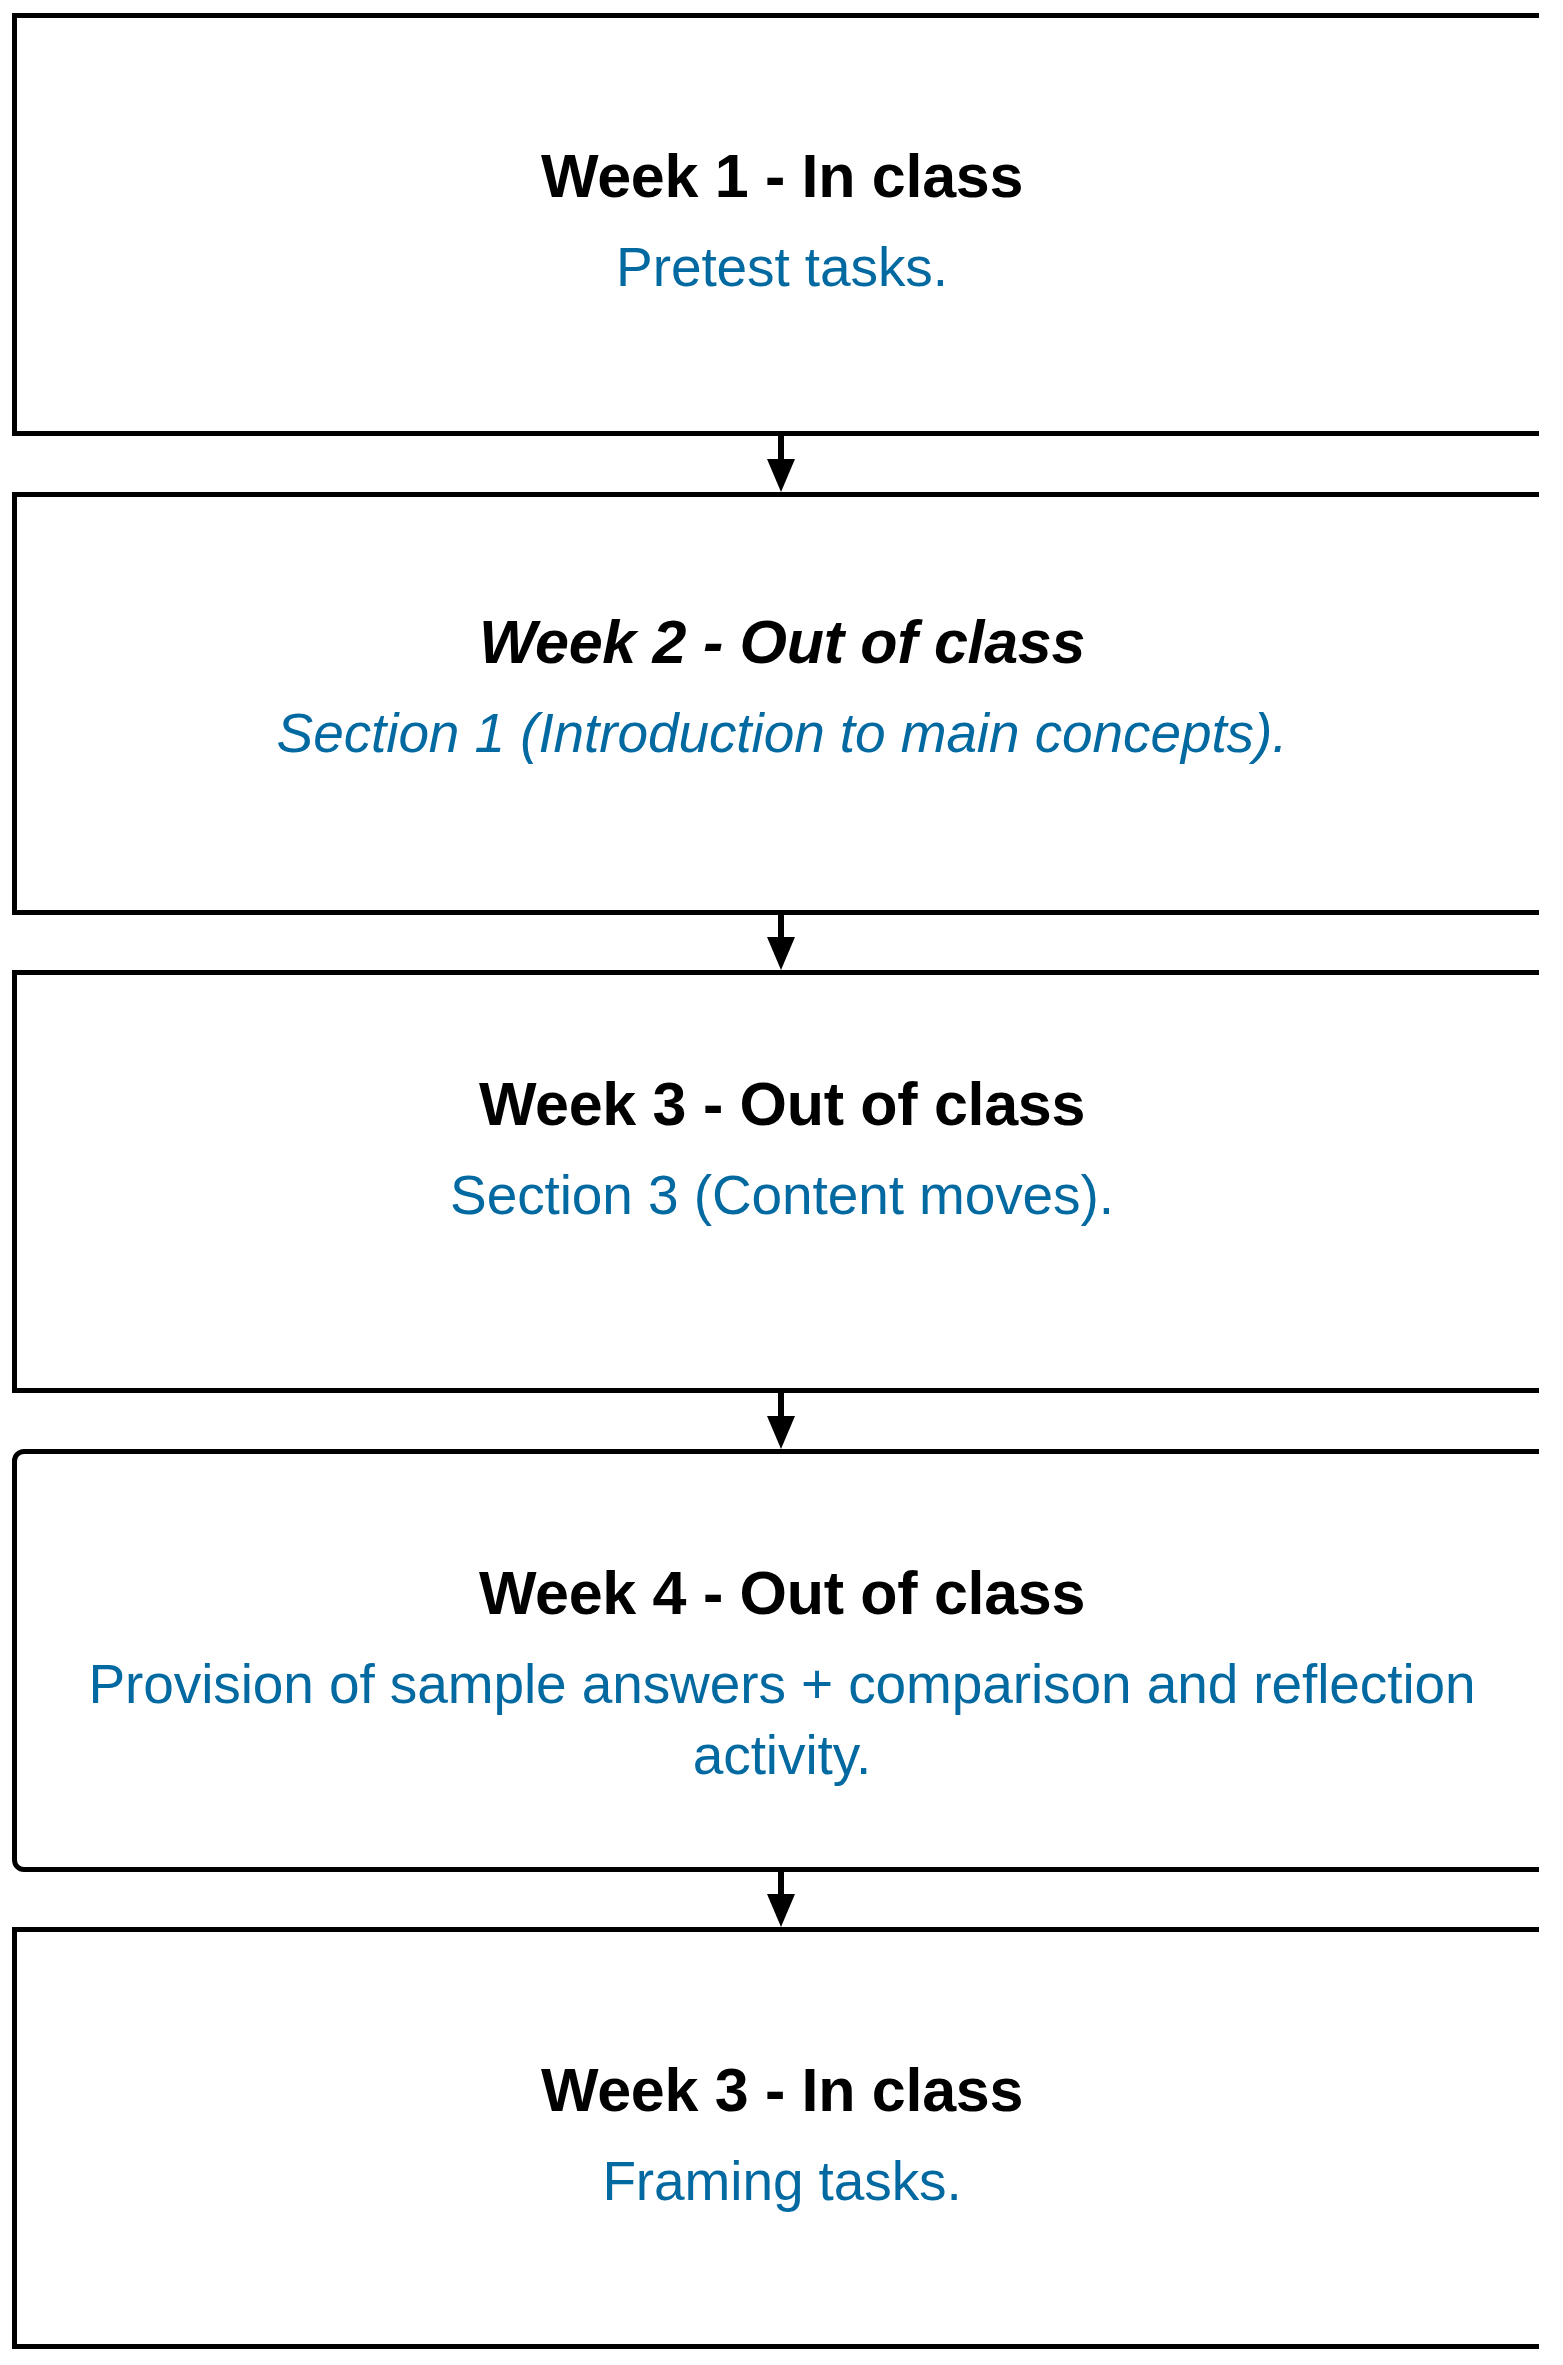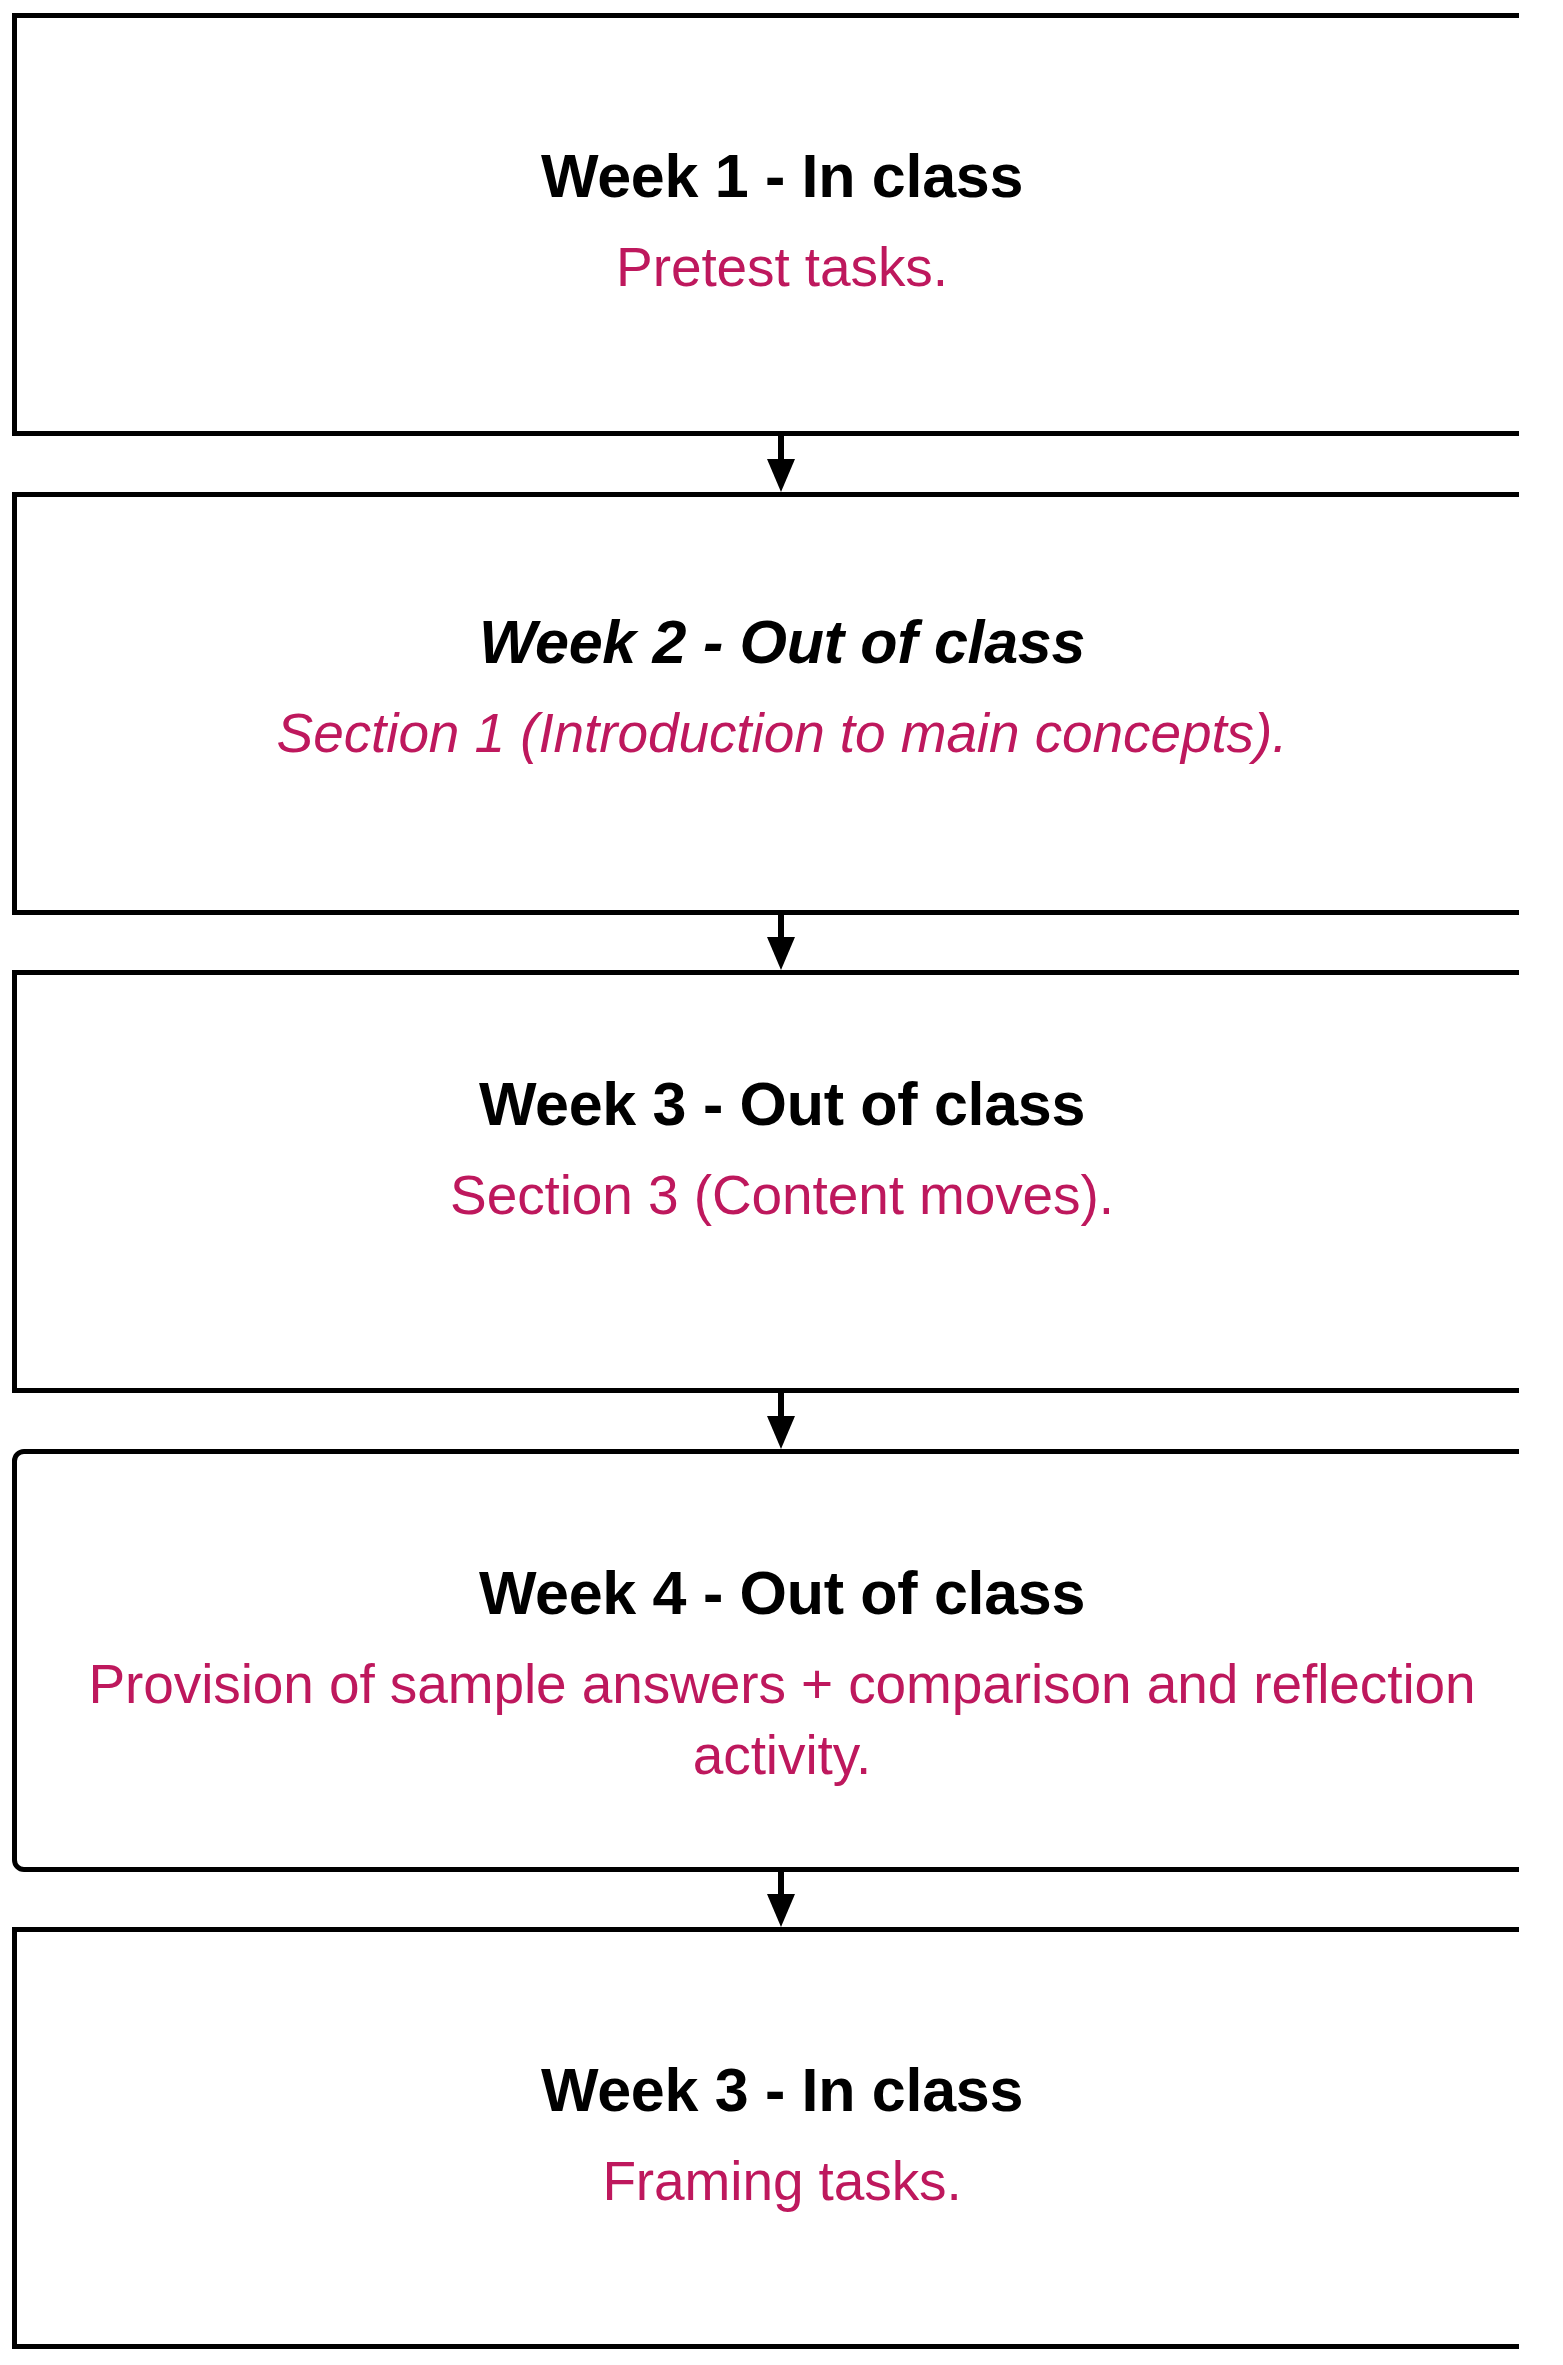--- a/index.html
+++ b/index.html
@@ -11,20 +11,21 @@
   body {
     font-family: "Liberation Sans", sans-serif;
     color: #000000;
   }
   #canvas {
     position: relative;
     width: 1519px;
     height: 2366px;
     background: #ffffff;
     overflow: hidden;
+    padding-left: 20px;
   }
   .flow-box {
     position: absolute;
     left: 11.5px;
     width: 1541px;
     height: 423px;
     box-sizing: border-box;
     border: 5.1px solid #000000;
     background: #ffffff;
   }
@@ -43,21 +44,21 @@
     line-height: 1.12;
     letter-spacing: -0.3px;
     margin: 0 0 21.6px 0;
     color: #000000;
   }
   .box-line {
     font-size: 55px;
     font-weight: normal;
     line-height: 1.30;
     margin: 0 0 16.5px 0;
-    color: #be185d;
+    color: #0369a1;
     letter-spacing: -0.1px;
   }
   .box-line:last-child {
     margin-bottom: 0;
   }
   
   .connector {
     position: absolute;
     left: 767px;
     width: 28px;

